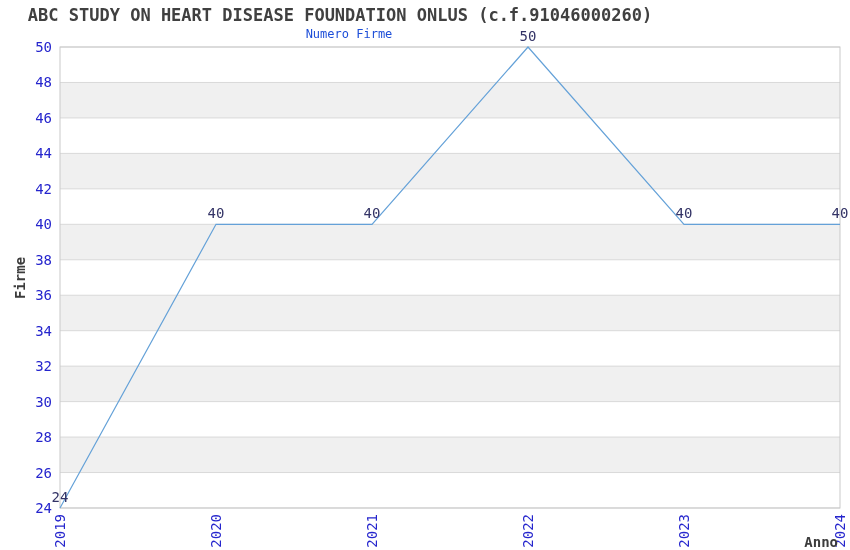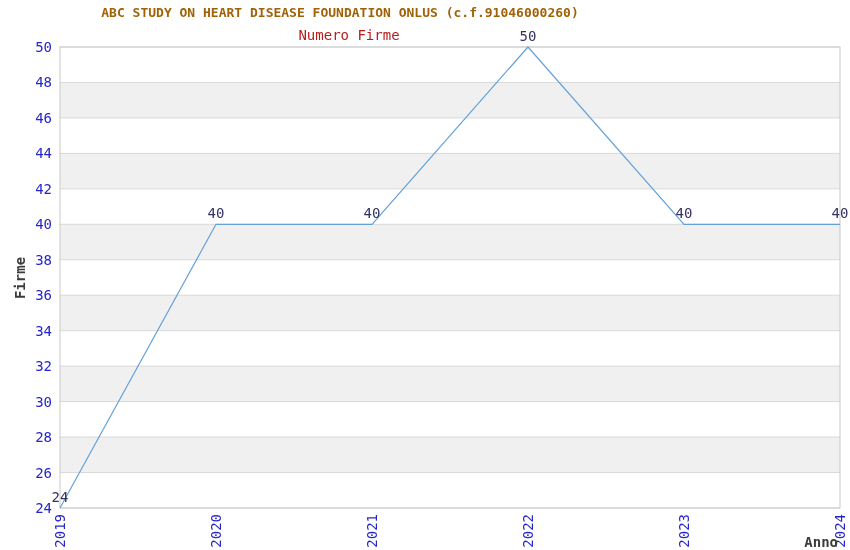--- a/index.html
+++ b/index.html
@@ -10,34 +10,34 @@
     background: #ffffff;
     overflow: hidden;
     font-family: "DejaVu Sans Mono", monospace;
   }
   .chart-title {
     position: absolute;
     top: 5px;
     left: 0;
     width: 680px;
     text-align: center;
-    font-size: 13px;
+    font-size: 17px;
     font-weight: bold;
-    color: #a16207;
+    color: #404040;
     letter-spacing: 0;
     white-space: nowrap;
   }
   .chart-subtitle {
     position: absolute;
     top: 27px;
     left: 0;
     width: 698px;
     text-align: center;
-    font-size: 14px;
-    color: #b91c1c;
+    font-size: 12px;
+    color: #1d4ed8;
     white-space: nowrap;
   }
   svg { position: absolute; top: 0; left: 0; }
   svg text { font-family: "DejaVu Sans Mono", monospace; }
 </style>
 </head>
 <body>
 
 <div class="chart-wrap">
   <div class="chart-title">ABC STUDY ON HEART DISEASE FOUNDATION ONLUS (c.f.91046000260)</div>

